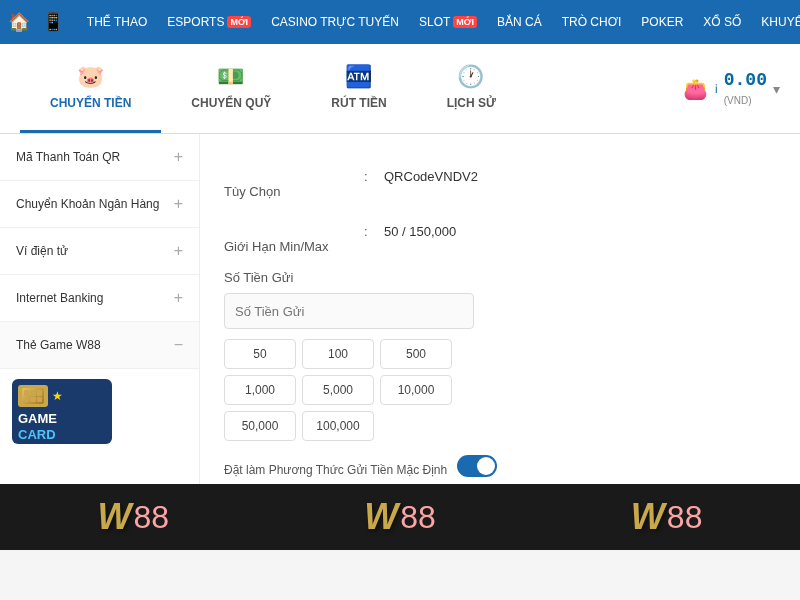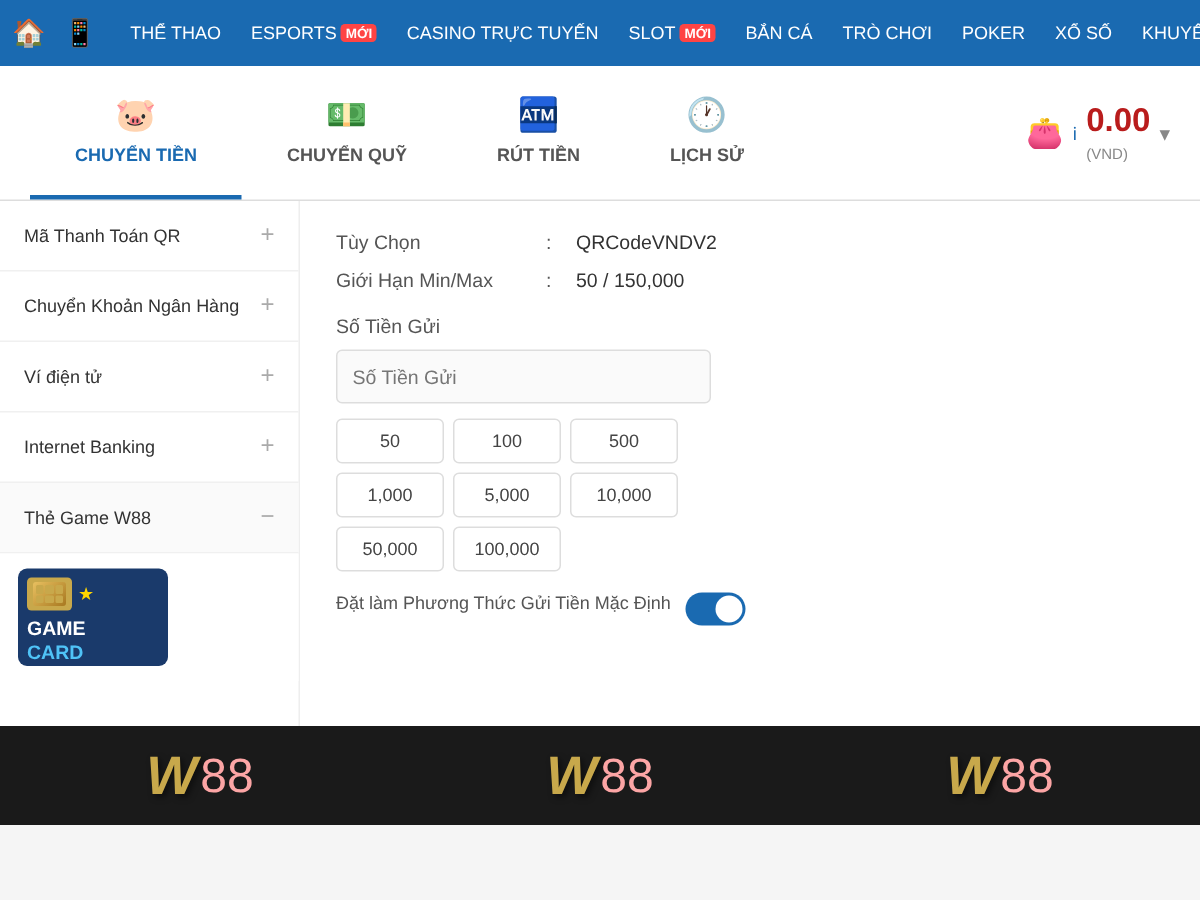--- a/index.html
+++ b/index.html
@@ -85,21 +85,21 @@
     .tab-item.active .tab-icon { color: #1a6ab1; }
     .tab-label { font-weight: 600; font-size: 12px; text-transform: uppercase; }
 
     .balance-area {
       display: flex;
       align-items: center;
       gap: 6px;
       margin-left: auto;
     }
     .balance-icon { font-size: 20px; color: #888; }
-    .balance-amount { font-size: 22px; font-weight: bold; color: #b91c1c; }
+    .balance-amount { font-size: 18px; font-weight: bold; color: #0369a1; font-family: Liberation Mono, monospace; }
     .balance-currency { font-size: 10px; color: #888; text-align: right; }
     .chevron { font-size: 14px; color: #888; cursor: pointer; }
     .info-icon { font-size: 12px; color: #1a6ab1; cursor: pointer; }
 
     
     .main-content {
       display: flex;
       height: 350px;
       background: #f5f5f5;
     }
@@ -149,21 +149,21 @@
       margin: 0;
       overflow-y: auto;
     }
 
     .form-row {
       display: flex;
       align-items: center;
       margin-bottom: 10px;
       font-size: 13px;
     }
-    .form-label { width: 140px; color: #555; }
+    .form-label { width: 140px; color: #555; margin-top: 30px; }
     .form-colon { width: 20px; color: #555; }
     .form-value { color: #333; font-size: 13px; }
 
     .section-title {
       font-size: 13px;
       color: #555;
       margin: 16px 0 8px 0;
     }
 
     .amount-input {
@@ -194,21 +194,21 @@
       font-size: 12px;
       color: #444;
       cursor: pointer;
       display: flex;
       align-items: center;
       justify-content: center;
     }
 
     .default-row {
       display: flex;
-      align-items: flex-start;
+      align-items: flex-end;
       margin-top: 14px;
       font-size: 12px;
       color: #555;
       gap: 10px;
     }
     .toggle-btn {
       width: 40px;
       height: 22px;
       background: #1a6ab1;
       border-radius: 11px;

